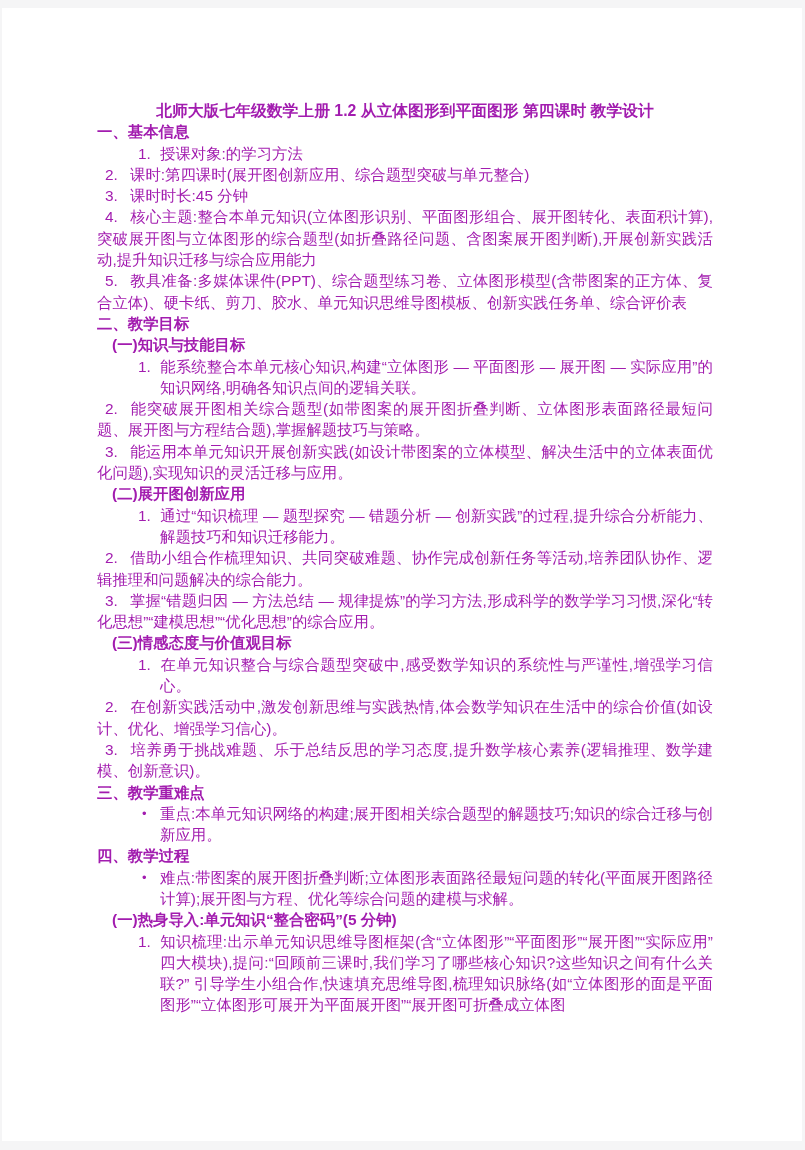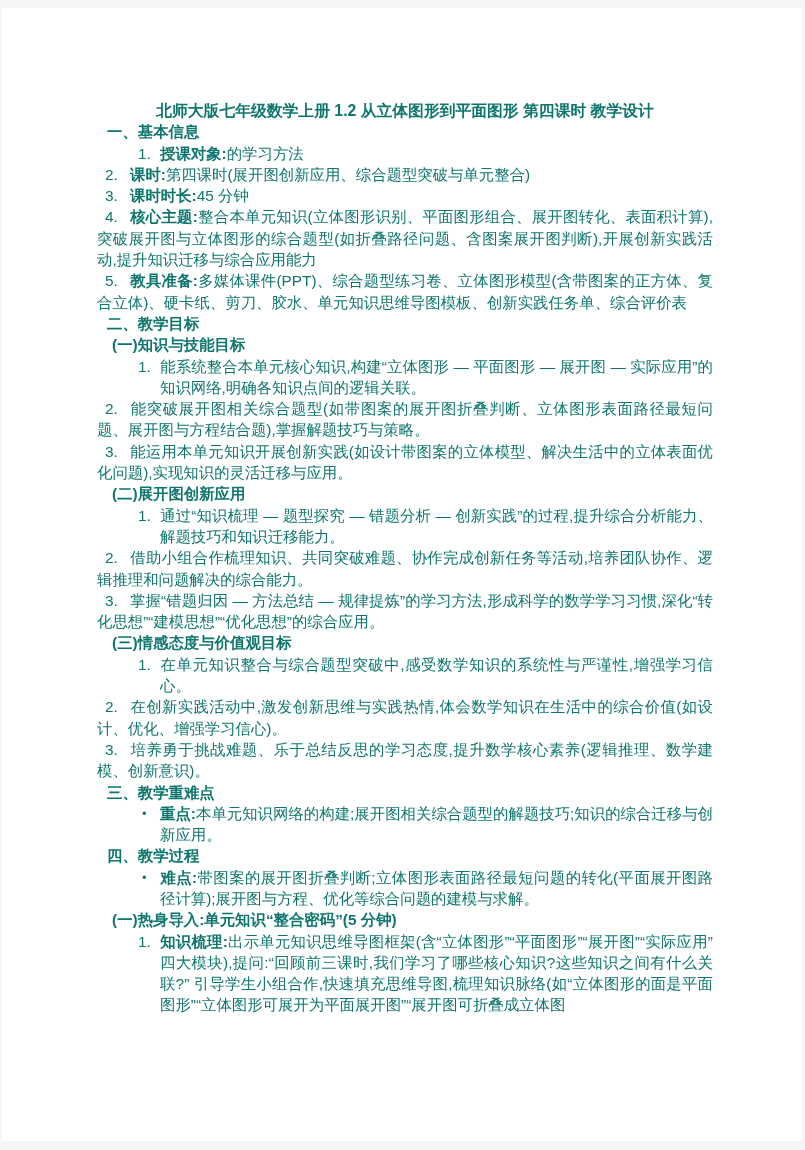--- a/index.html
+++ b/index.html
@@ -22,32 +22,31 @@
     height: 1133px;
     background: #ffffff;
     box-sizing: border-box;
     padding: 92px 89px 0 95px;
     overflow: hidden;
   }
   .para {
     margin: 0;
     font-size: 15.4px;
     line-height: 21.3px;
-    color: #0f766e;
+    color: #a21caf;
     text-align: justify;
     word-break: break-all;
   }
   .para.title {
     text-align: center;
     font-weight: bold;
     font-size: 15.8px;
   }
   .para.h1 {
     font-weight: bold;
-    margin-left: 10px;
     text-align: left;
   }
   .para.h2 {
     font-weight: bold;
     margin-left: 15px;
     text-align: left;
   }
   .para.li1 {
     text-indent: 8px;
   }
@@ -61,21 +60,21 @@
   }
   .num, .bmark {
     display: inline-block;
     text-indent: 0;
     vertical-align: top;
   }
   .para.li1 .num { width: 25px; }
   .para.li2 .num { width: 22px; }
   .para.bullet .bmark { width: 18px; font-size: 13px; }
   .label {
-    font-weight: bold;
+    font-weight: normal;
   }
 </style>
 </head>
 <body>
 
 <div class="paper">
   <div class="para title">北师大版七年级数学上册 1.2 从立体图形到平面图形 第四课时 教学设计</div>
   <div id="doc-body">
       <div class="para h1"><span>一、基本信息</span></div>
       <div class="para li2"><span class="num">1.</span><span class="label">授课对象:</span><span>的学习方法</span></div>

